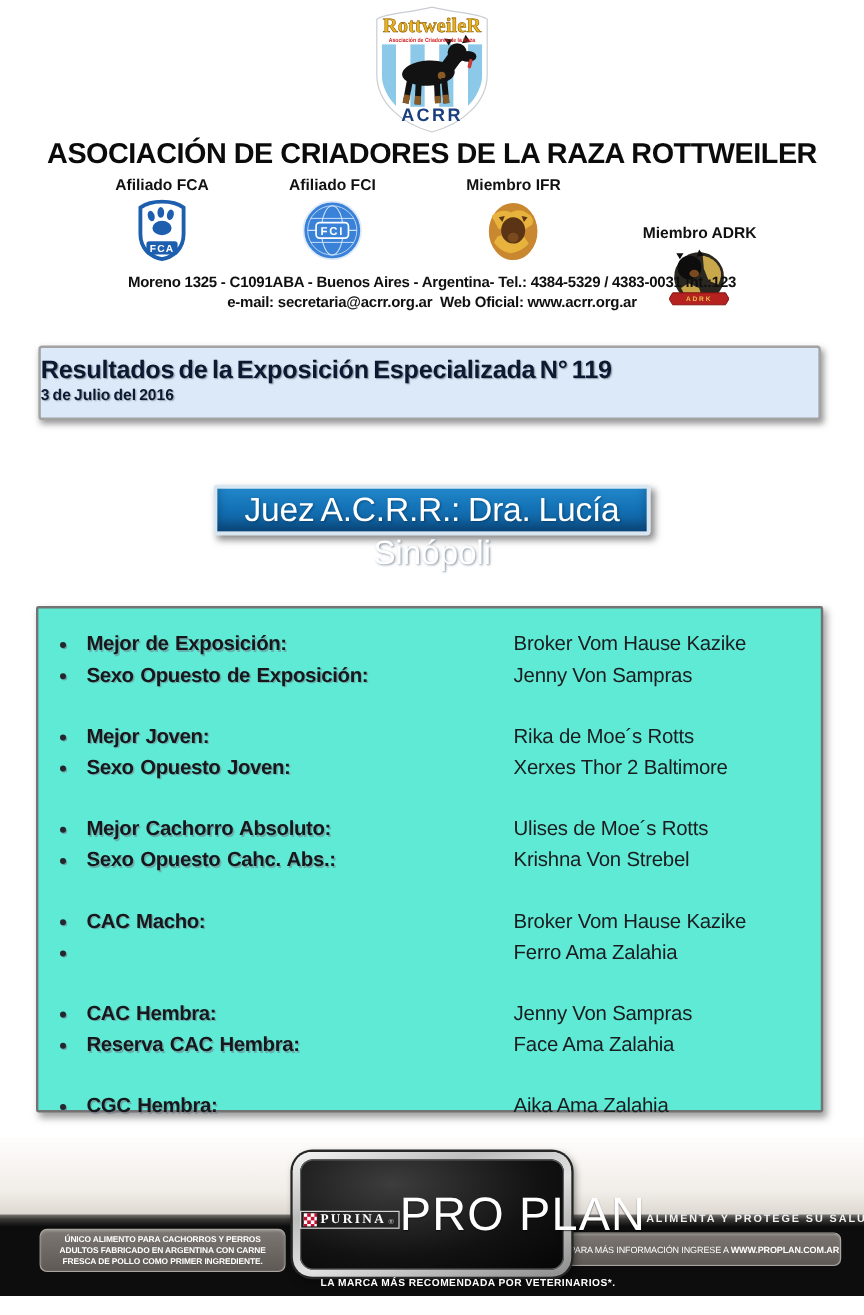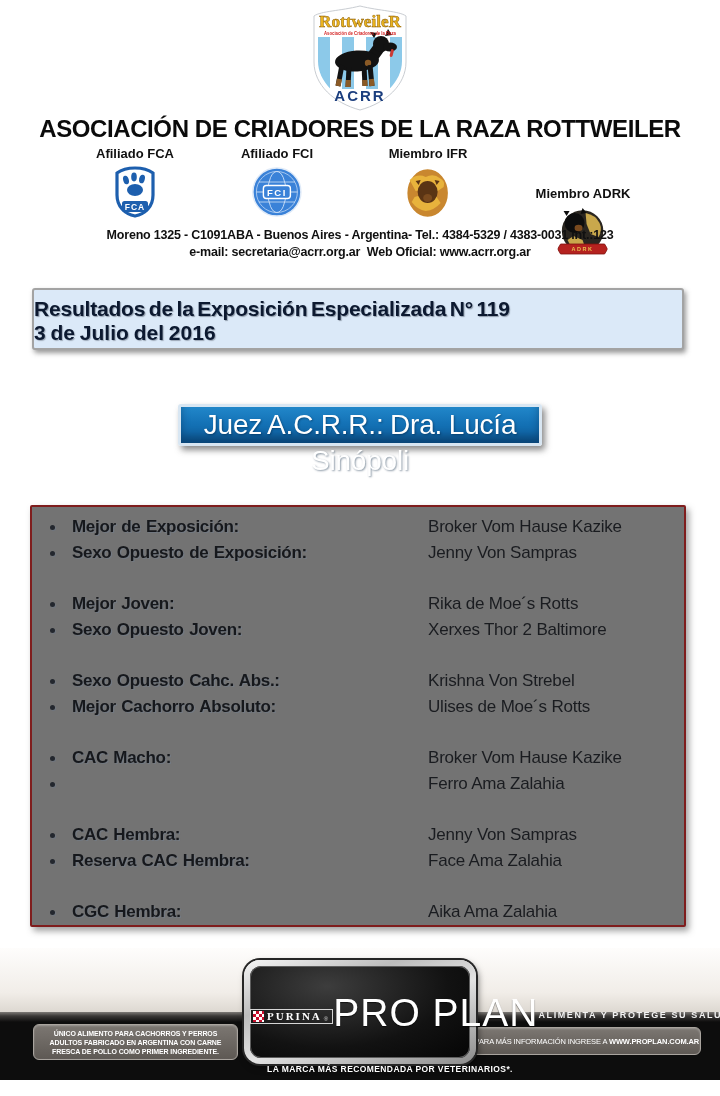--- a/index.html
+++ b/index.html
@@ -36,41 +36,41 @@
     left:32px;top:288px;width:648px;height:58px;
     background:#dbe9f8;border:2px solid #a3a3a3;border-radius:3px;
     box-shadow:2px 3px 5px rgba(70,70,70,.55);
     color:#0c1930;
   }
   .title-box .l1{
     margin-top:7px;font-size:21px;font-weight:bold;word-spacing:-2px;letter-spacing:-0.2px;
     text-shadow:1px 1px 1px rgba(105,115,130,.65);
   }
   .title-box .l2{
-    font-size:21px;font-weight:bold;word-spacing:-1px;
+    font-size:13px;font-weight:bold;word-spacing:-1px;
     text-shadow:1px 1px 1px rgba(105,115,130,.55);
   }
 
   
   .judge-box{
     left:178px;top:404px;width:358px;height:36px;
     background:linear-gradient(180deg,#2187ca 0%,#1472b6 45%,#0e5f9e 100%);
     border:3px solid #d8e6f2;border-radius:3px;
     box-shadow:3px 4px 6px rgba(60,60,60,.6), inset 0 -7px 9px rgba(0,20,45,.35);
     color:#ffffff;text-align:center;line-height:36px;
     font-size:28px;letter-spacing:-0.2px;word-spacing:-1px;
     text-shadow:1px 1px 2px rgba(0,30,60,.45);
   }
 
   
   .results-box{
     left:30px;top:505px;width:656px;height:422px;box-sizing:border-box;
-    background:#737373;border:2px solid #7f1d1d;border-radius:2px;
+    background:#5eead4;border:2px solid #737373;border-radius:2px;
     box-shadow:3px 4px 6px rgba(70,70,70,.5);
-    padding-top:9px;
+    padding-top:19px;
   }
   .res-group{margin-bottom:25px;}
   .res-group:last-child{margin-bottom:0;}
   .res-row{position:relative;height:26px;}
   .bullet{
     position:absolute;left:18px;top:9px;width:5px;height:5px;border-radius:50%;
     background:#23272e;box-shadow:1px 1px 0 rgba(110,120,135,.6);
   }
   .res-label{
     position:absolute;left:40px;top:1px;font-size:17px;font-weight:bold;color:#16181c;
@@ -287,27 +287,27 @@
     </div>
     <div class="res-row">
       <span class="bullet"></span>
       <span class="res-label">Sexo Opuesto Joven:</span>
       <span class="res-value">Xerxes Thor 2 Baltimore</span>
     </div>
   </div>
   <div class="res-group">
     <div class="res-row">
       <span class="bullet"></span>
+      <span class="res-label">Mejor Cachorro Absoluto:</span>
+      <span class="res-value">Ulises de Moe´s Rotts</span>
+    </div>
+    <div class="res-row">
+      <span class="bullet"></span>
       <span class="res-label">Sexo Opuesto Cahc. Abs.:</span>
       <span class="res-value">Krishna Von Strebel</span>
-    </div>
-    <div class="res-row">
-      <span class="bullet"></span>
-      <span class="res-label">Mejor Cachorro Absoluto:</span>
-      <span class="res-value">Ulises de Moe´s Rotts</span>
     </div>
   </div>
   <div class="res-group">
     <div class="res-row">
       <span class="bullet"></span>
       <span class="res-label">CAC Macho:</span>
       <span class="res-value">Broker Vom Hause Kazike</span>
     </div>
     <div class="res-row">
       <span class="bullet"></span>

